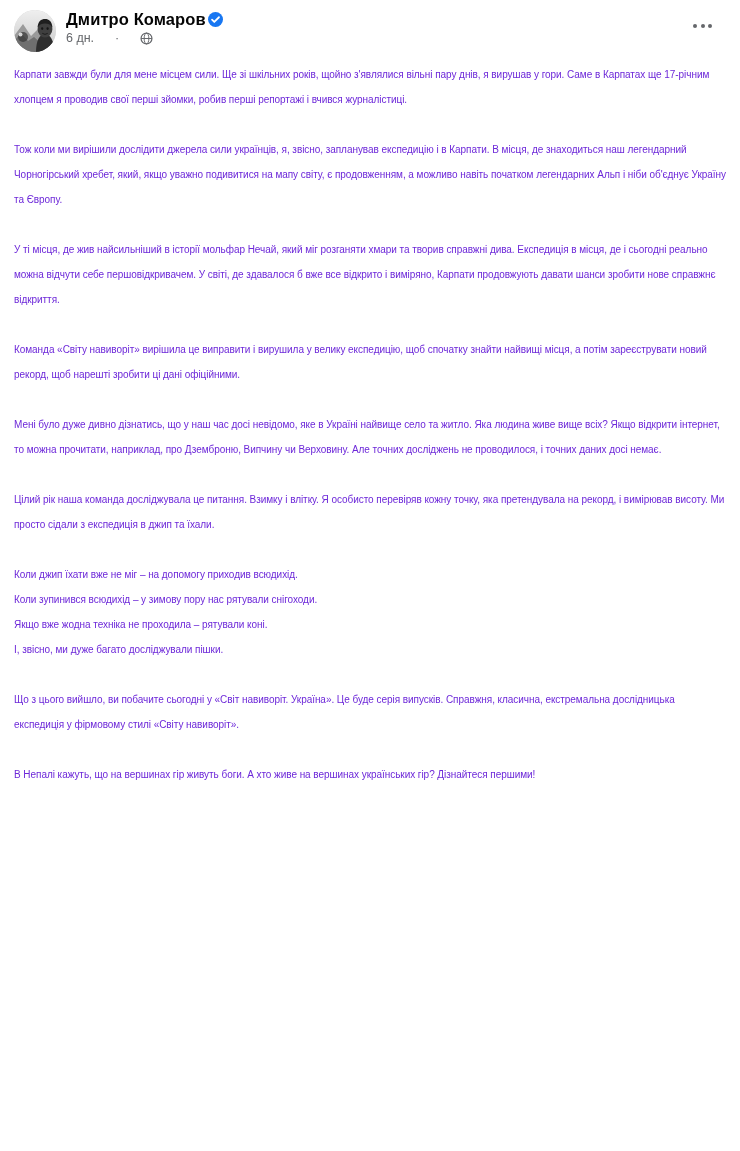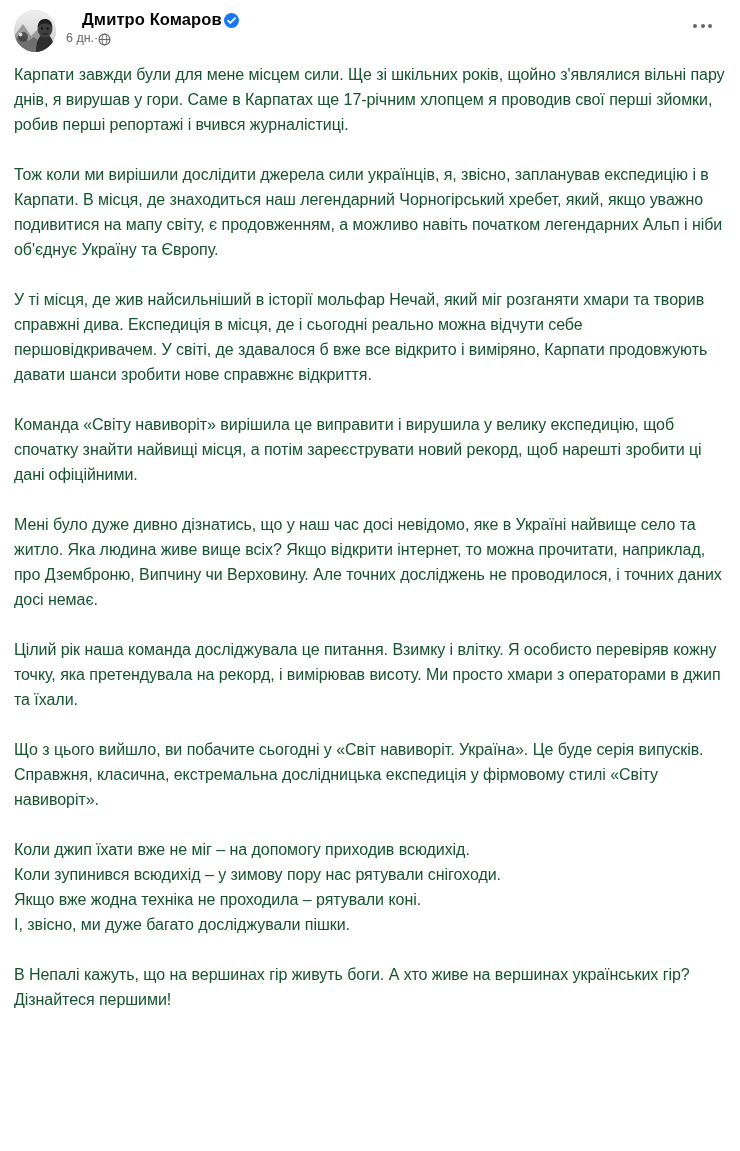--- a/index.html
+++ b/index.html
@@ -43,43 +43,42 @@
   .header-text {
     margin-left: 10px;
     display: flex;
     flex-direction: column;
     justify-content: flex-start;
     padding-top: 1px;
     min-width: 0;
   }
   .name-row {
     display: flex;
-    align-items: flex-end;
+    align-items: center;
     gap: 2px;
     line-height: 1.1;
-    margin-left: 16px;
   }
   .author-name {
     font-size: 16.5px;
     font-weight: 700;
     color: #050505;
     letter-spacing: 0.1px;
     white-space: nowrap;
   }
   .verified {
     width: 15px;
     height: 15px;
     display: inline-block;
     flex: 0 0 15px;
   }
   .verified svg { display:block; width:15px; height:15px; }
   .meta-row {
     display: flex;
-    align-items: flex-end;
-    gap: 0;
+    align-items: flex-start;
+    gap: 21px;
     margin-top: 4px;
     font-size: 12.5px;
     color: #65676b;
     line-height: 1.1;
   }
   .meta-sep { color:#65676b; font-size:12.5px; }
   .globe-icon { width:13px; height:13px; display:inline-block; flex:0 0 13px; }
   .globe-icon svg { display:block; width:13px; height:13px; }
   .menu-dots {
     position: absolute;
@@ -98,23 +97,23 @@
     border-radius: 50%;
     background: #65676b;
     display: block;
   }
   
   .post-body {
     padding: 0 14px 0 14px;
     box-sizing: border-box;
   }
   .para {
-    font-size: 16px;
+    font-size: 10px;
     line-height: 25px;
-    color: #14532d;
+    color: #6d28d9;
     margin: 0 0 25px 0;
     white-space: pre-wrap;
     word-wrap: break-word;
     letter-spacing: -0.05px;
   }
   .para:last-child { margin-bottom: 0; }
   .para.block { white-space: pre-line; }
 </style>
 </head>
 <body>
@@ -179,23 +178,23 @@
       <span></span>
     </div>
   </div>
 
   <div class="post-body">
     <p class="para">Карпати завжди були для мене місцем сили. Ще зі шкільних років, щойно з'являлися вільні пару днів, я вирушав у гори. Саме в Карпатах ще 17-річним хлопцем я проводив свої перші зйомки, робив перші репортажі і вчився журналістиці.</p>
     <p class="para">Тож коли ми вирішили дослідити джерела сили українців, я, звісно, запланував експедицію і в Карпати. В місця, де знаходиться наш легендарний Чорногірський хребет, який, якщо уважно подивитися на мапу світу, є продовженням, а можливо навіть початком легендарних Альп і ніби об'єднує Україну та Європу.</p>
     <p class="para">У ті місця, де жив найсильніший в історії мольфар Нечай, який міг розганяти хмари та творив справжні дива. Експедиція в місця, де і сьогодні реально можна відчути себе першовідкривачем. У світі, де здавалося б вже все відкрито і виміряно, Карпати продовжують давати шанси зробити нове справжнє відкриття.</p>
     <p class="para">Команда «Світу навиворіт» вирішила це виправити і вирушила у велику експедицію, щоб спочатку знайти найвищі місця, а потім зареєструвати новий рекорд, щоб нарешті зробити ці дані офіційними.</p>
     <p class="para">Мені було дуже дивно дізнатись, що у наш час досі невідомо, яке в Україні найвище село та житло. Яка людина живе вище всіх? Якщо відкрити інтернет, то можна прочитати, наприклад, про Дземброню, Випчину чи Верховину. Але точних досліджень не проводилося, і точних даних досі немає.</p>
-    <p class="para">Цілий рік наша команда досліджувала це питання. Взимку і влітку. Я особисто перевіряв кожну точку, яка претендувала на рекорд, і вимірював висоту. Ми просто хмари з операторами в джип та їхали.</p>
-    <p class="para">Що з цього вийшло, ви побачите сьогодні у «Світ навиворіт. Україна». Це буде серія випусків. Справжня, класична, екстремальна дослідницька експедиція у фірмовому стилі «Світу навиворіт».</p>
+    <p class="para">Цілий рік наша команда досліджувала це питання. Взимку і влітку. Я особисто перевіряв кожну точку, яка претендувала на рекорд, і вимірював висоту. Ми просто сідали з експедиція в джип та їхали.</p>
     <p class="para block">Коли джип їхати вже не міг – на допомогу приходив всюдихід.
 Коли зупинився всюдихід – у зимову пору нас рятували снігоходи.
 Якщо вже жодна техніка не проходила – рятували коні.
 І, звісно, ми дуже багато досліджували пішки.</p>
+    <p class="para">Що з цього вийшло, ви побачите сьогодні у «Світ навиворіт. Україна». Це буде серія випусків. Справжня, класична, екстремальна дослідницька експедиція у фірмовому стилі «Світу навиворіт».</p>
     <p class="para">В Непалі кажуть, що на вершинах гір живуть боги. А хто живе на вершинах українських гір? Дізнайтеся першими!</p>
 
   </div>
 
 </div>
 
 </body></html>

